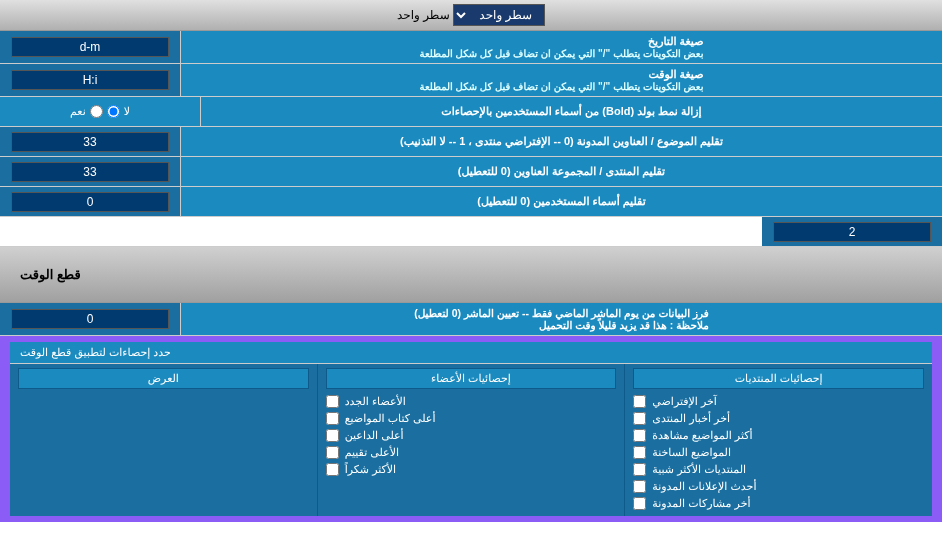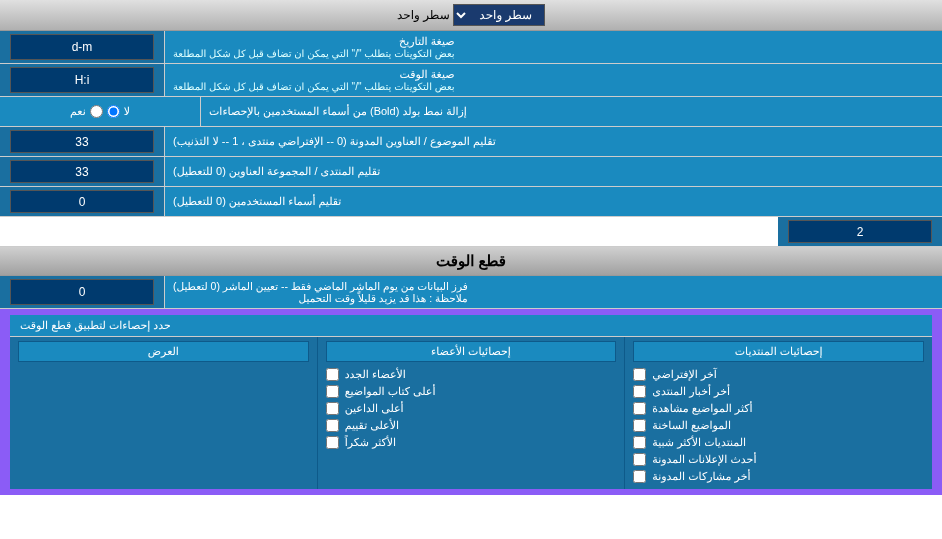--- a/index.html
+++ b/index.html
@@ -20,35 +20,37 @@
       min-height: 30px;
       align-items: stretch;
     }
     .label-cell {
       background: #1a8abf;
       color: #fff;
       flex: 1;
       padding: 4px 8px;
       display: flex;
       align-items: center;
-      justify-content: flex-end;
+      justify-content: center;
       font-size: 11px;
       text-align: right;
       border-left: 1px solid #ccc;
+      font-weight: bold;
     }
     .label-cell .sub-note {
       font-size: 10px;
       color: #dff;
       display: block;
     }
     .input-cell {
       background: #1a6fa0;
-      width: 164px;
+      width: 180px;
       min-width: 160px;
       display: flex;
+      align-items: center;
       justify-content: center;
       padding: 3px 2px;
     }
     .input-cell input[type="text"] {
       background: #003a6e;
       color: #fff;
       border: 1px solid #555;
       padding: 2px 6px;
       width: 90%;
       font-size: 12px;
@@ -68,23 +70,23 @@
       background: #1a3a6e;
       color: #fff;
       border: 1px solid #555;
       padding: 2px 8px;
       font-size: 12px;
     }
     .section-header {
       background: linear-gradient(to bottom, #d0d0d0, #a0a0a0);
       color: #000;
       font-weight: bold;
-      font-size: 15px;
-      text-align: center;
-      padding: 5px;
+      font-size: 13px;
+      text-align: left;
+      padding: 20px;
       border-bottom: 1px solid #999;
     }
     .radio-cell {
       background: #1a8abf;
       width: 200px;
       min-width: 160px;
       display: flex;
       align-items: center;
       justify-content: center;
       gap: 4px;

